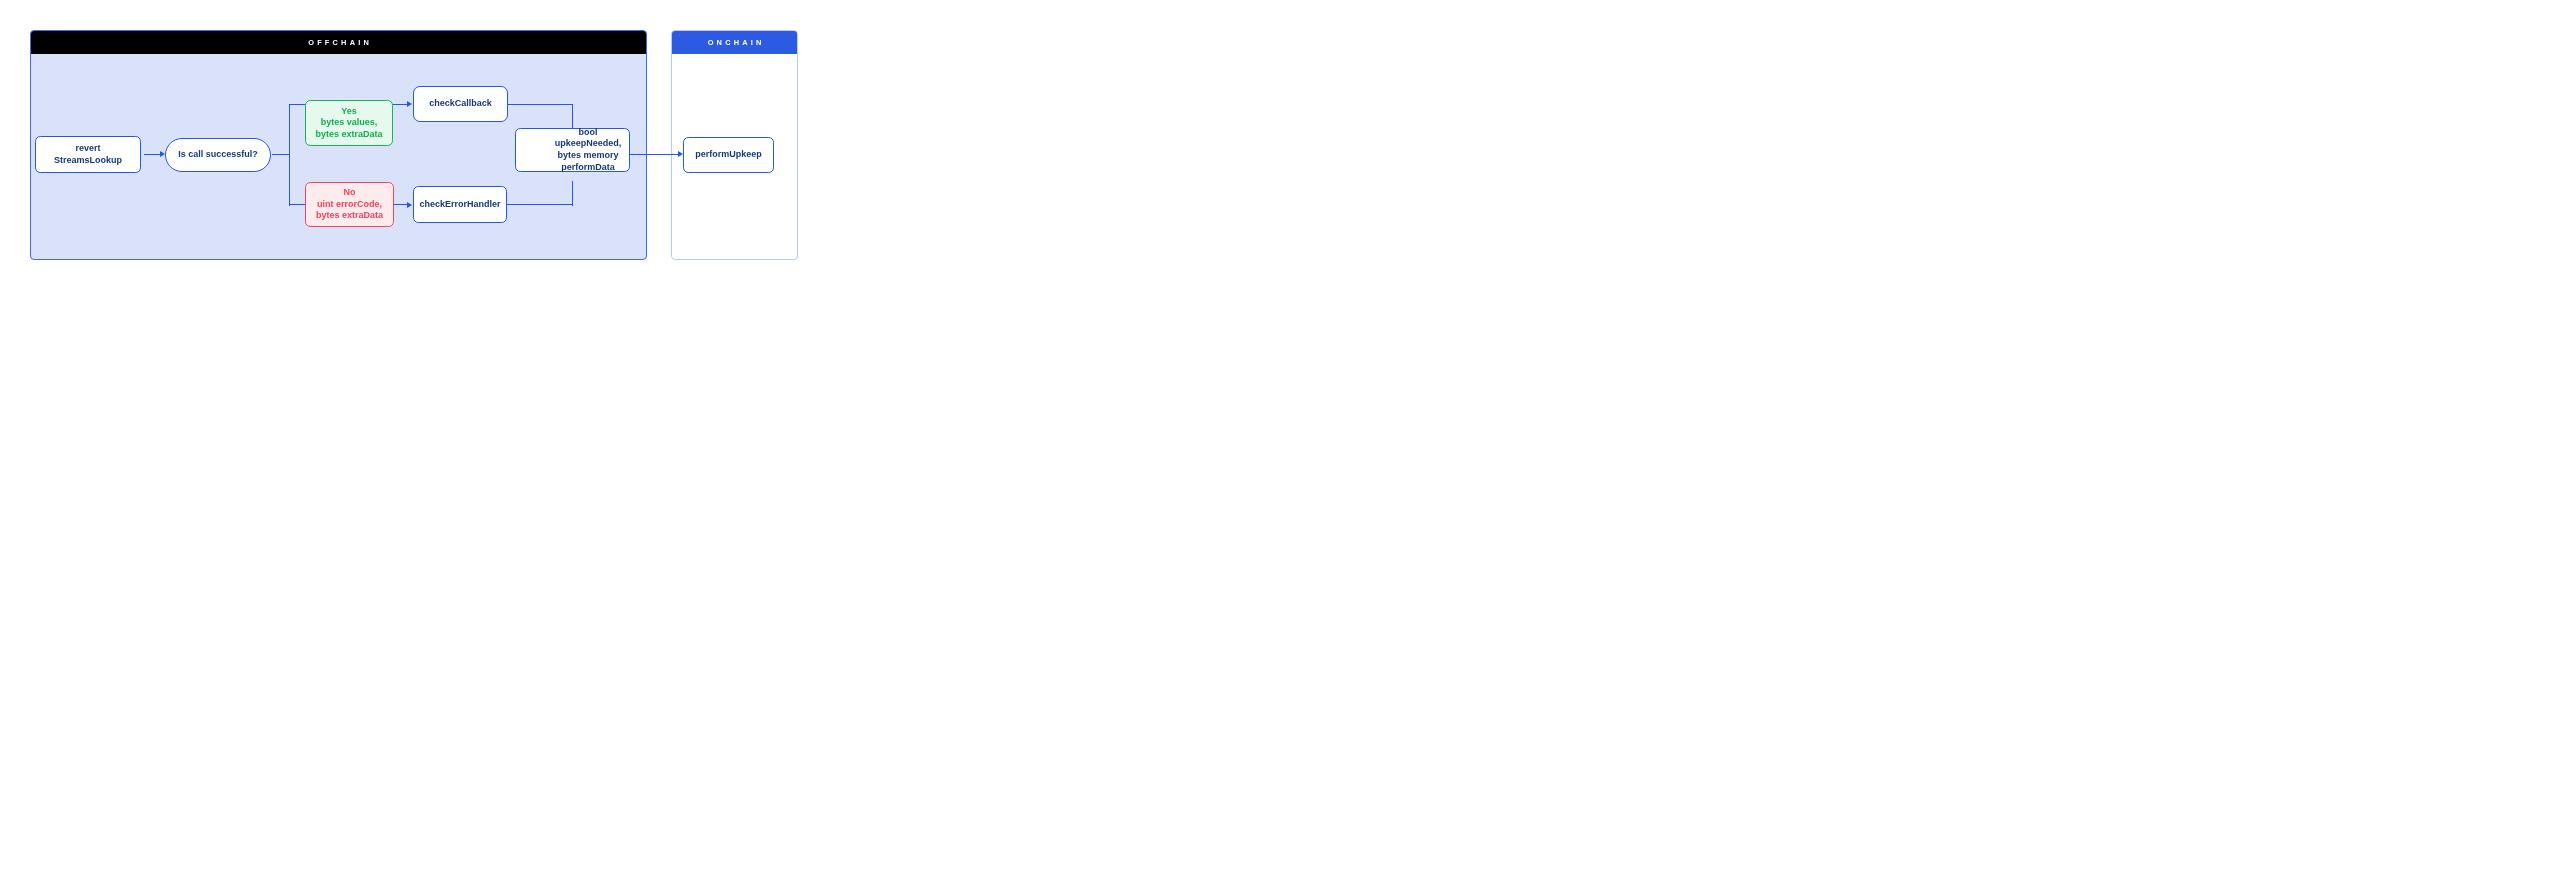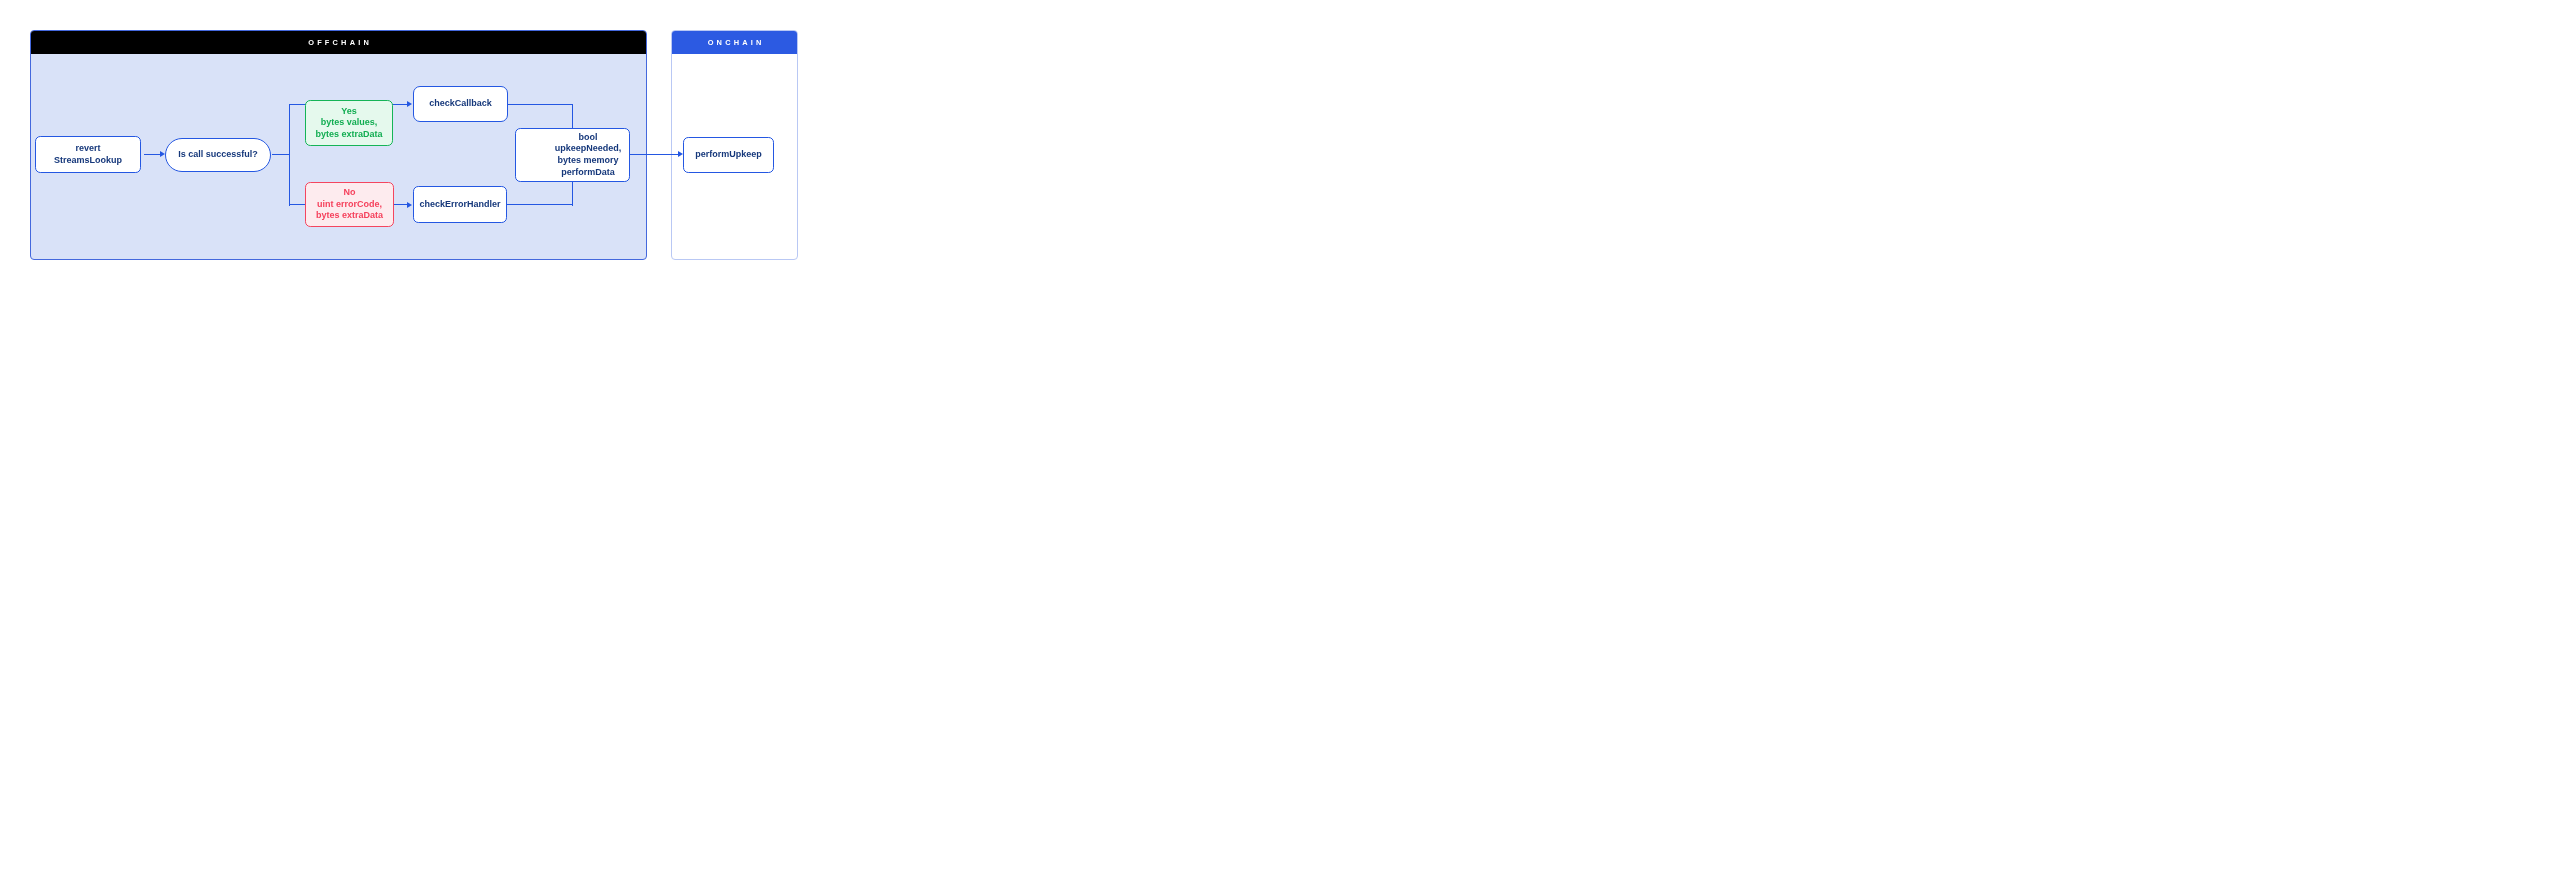--- a/index.html
+++ b/index.html
@@ -66,21 +66,21 @@
   #node-yes{
     left:305px;top:82px;width:88px;height:46px;
     background:var(--green-bg);border:1.6px solid var(--green-border);color:var(--green-text);margin-top:18px;
   }
   #node-no{
     left:305px;top:182px;width:89px;height:45px;
     background:var(--red-bg);border:1.6px solid var(--red-border);color:var(--red-text);
   }
   #node-check-callback{left:413px;top:86px;width:95px;height:36px;border-radius:7px;}
   #node-check-error-handler{left:413px;top:186px;width:94px;height:37px;}
-  #node-result{left:515px;top:128px;width:115px;height:54px;padding-left:31px;}
+  #node-result{left:515px;top:128px;width:115px;height:44px;padding-left:31px;}
   #node-perform-upkeep{left:683px;top:137px;width:91px;height:36px;}
 
   .h-line,.v-line{position:absolute;background:var(--accent-blue);z-index:1;}
   .h-line{height:1.1px;}
   .v-line{width:1.1px;}
   .arrowhead{
     position:absolute;z-index:1;width:0;height:0;
     border-top:3.2px solid transparent;
     border-bottom:3.2px solid transparent;
     border-left:5.8px solid var(--accent-blue);

